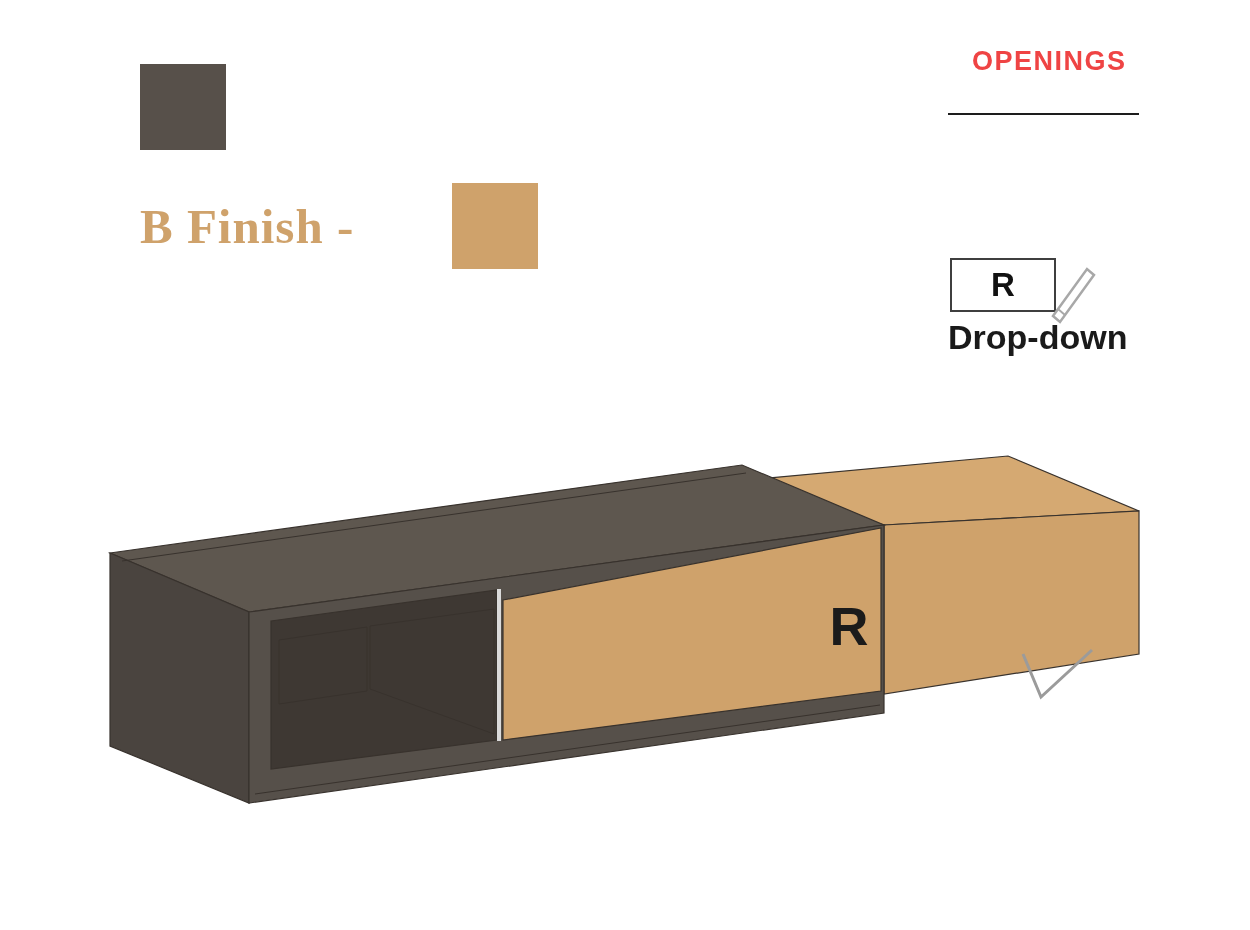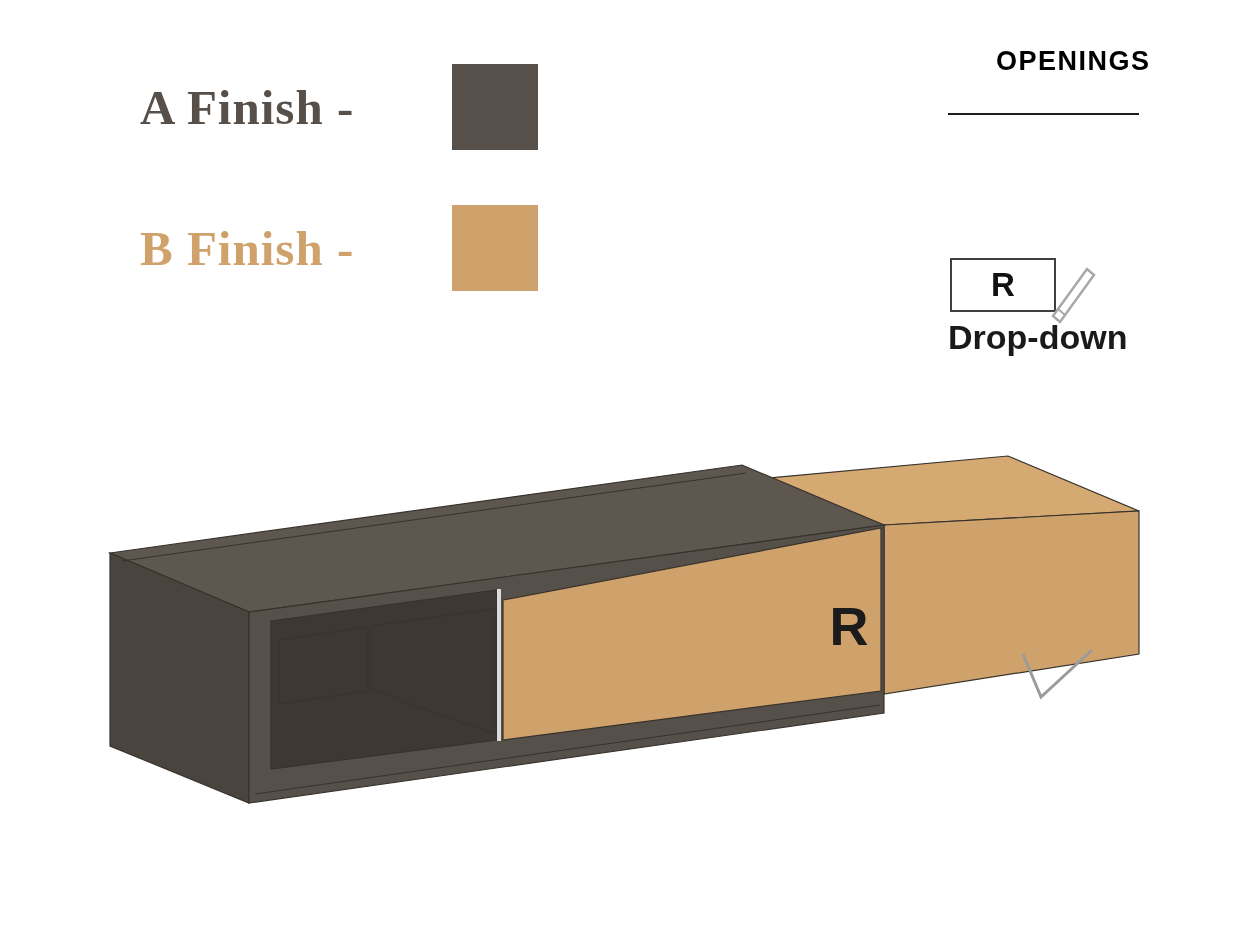--- a/index.html
+++ b/index.html
@@ -14,42 +14,42 @@
 
   
   .finish-row {
     position: absolute;
     left: 140px;
     display: flex;
     align-items: center;
     height: 88px;
   }
   .finish-row.row-a { top: 63px; }
-  .finish-row.row-b { top: 204px; }
+  .finish-row.row-b { top: 182px; }
   .finish-label {
     font-family: "Liberation Serif", serif;
     font-weight: 700;
     font-size: 49px;
     letter-spacing: 1px;
     width: 312px;
     white-space: nowrap;
   }
   .swatch {
     width: 86px;
     height: 86px;
     display: inline-block;
   }
 
   
   .openings-title {
-    left: 996px; top: 46px;
+    left: 972px; top: 46px;
     font-size: 27px;
     font-weight: 700;
     letter-spacing: 1.5px;
-    color: #000000;
+    color: #ef4444;
   }
   .openings-rule {
     left: 948px; top: 113px;
     width: 191px; height: 2px;
     background: #1d1d1d;
   }
   .symbol-wrap {
     left: 950px; top: 256px;
     width: 180px; height: 82px;
   }
@@ -94,21 +94,20 @@
     font-family: "Liberation Sans", sans-serif;
     font-size: 54px;
     font-weight: 700;
     fill: #1b1b1b;
   }
 </style>
 </head>
 <body>
 
 <div class="finish-row row-a">
-  <span class="finish-label" style="color: rgb(87, 80, 74);">A Finish -</span>
   <span class="swatch" style="background: rgb(87, 80, 74);"></span>
 </div>
 
 <div class="finish-row row-b">
   <span class="finish-label" style="color: rgb(207, 162, 107);">B Finish -</span>
   <span class="swatch" style="background: rgb(207, 162, 107);"></span>
 </div>
 
 <div class="abs openings-title">OPENINGS</div>
 <div class="abs openings-rule"></div>

